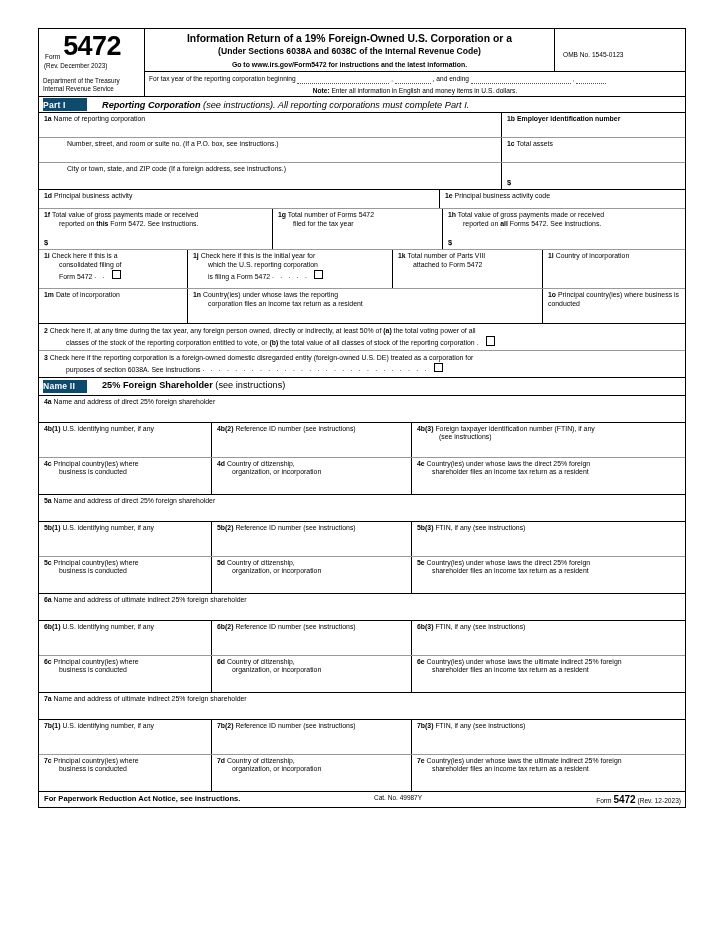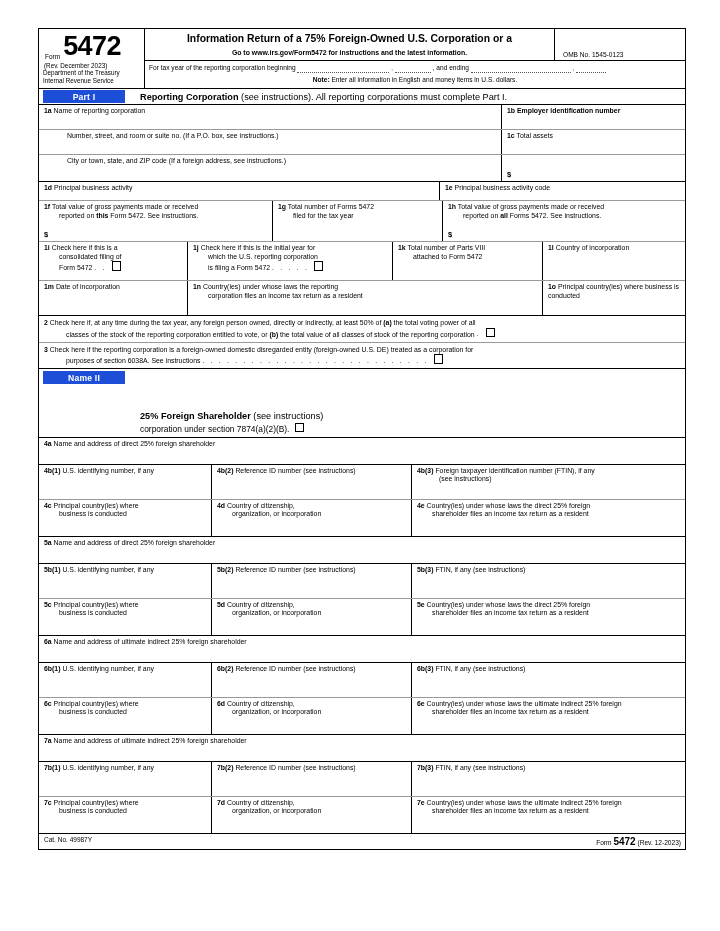--- a/index.html
+++ b/index.html
@@ -74,28 +74,28 @@
 
   
   .partbar{
     display:flex;align-items:center;
     border-top:1.6px solid #000;
     border-bottom:1.1px solid #000;
     padding:1px 0 1px 0;
     background:#fff;
   }
   .partbox{
-    background:#1d4ed8;color:#fff;font-weight:bold;font-size:8.6px;
-    padding:1.5px 0 1.5px 0;width:82px;text-align:center;margin-left:4px;
+    background:#0c4a6e;color:#fff;font-weight:bold;font-size:8.6px;
+    padding:1.5px 0 1.5px 0;width:44px;margin-left:4px;
     letter-spacing:0.2px;
   }
-  .parttext{font-size:9.2px;margin-left:15px;}
+  .parttext{font-size:9.2px;margin-left:15px;font-style:italic;}
   .parttext b{font-weight:bold;}
   .partbar.tall{align-items:flex-start;padding-top:2px;padding-bottom:2px;}
-  .part2block{margin-left:15px;font-size:8.4px;line-height:11.4px;margin-top:40px;}
+  .part2block{margin-left:15px;font-size:8.4px;line-height:11.4px;}
   .part2block .hd{font-size:9.2px;}
   .part2block .hd b{font-weight:bold;}
 
   
   .row{display:flex;border-top:0.9px solid #000;box-sizing:border-box;}
   .row.thick{border-top:1.5px solid #000;}
   .row.thin{border-top:0.7px solid #999;}
   .cell{box-sizing:border-box;padding:2px 4px 2px 5px;position:relative;}
   .cell.bl{border-left:0.9px solid #000;}
   .lbl{font-size:6.9px;line-height:8.6px;}
@@ -145,21 +145,22 @@
       <div class="rev">(Rev. December 2023)</div>
       <div class="mh-agency">
         <div>Department of the Treasury</div>
         <div>Internal Revenue Service</div>
       </div>
     </div>
 
     <div class="mh-mid">
       <div class="mh-midtop">
         <div class="mh-title">
-          <div class="t1">Information Return of a 75% Foreign-Owned U.S. Corporation or a</div>
+          <div class="t1">Information Return of a 19% Foreign-Owned U.S. Corporation or a</div>
+          <div class="t2">(Under Sections 6038A and 6038C of the Internal Revenue Code)</div>
           <div class="t3">Go to www.irs.gov/Form5472 for instructions and the latest information.</div>
         </div>
         <div class="mh-omb">OMB No. 1545-0123</div>
       </div>
 
       <div class="mh-taxyear">
         <span>For tax year of the reporting corporation beginning</span>
         <span class="dotted-fill" style="width:92px"></span>
         <span style="font-size:6px">,</span>
         <span class="dotted-fill" style="width:36px"></span>
@@ -333,24 +334,20 @@
     </div>
   </div>
 
   <div class="partbar tall">
     <div class="partbox">Name II</div>
     <div class="part2block">
       <div class="hd">
         <b>25% Foreign Shareholder</b>
         <span>(see instructions)</span>
       </div>
-      <div>
-        <span>corporation under section 7874(a)(2)(B).</span>
-        <span class="chk"></span>
-      </div>
     </div>
   </div>
 
   <div>
 
     <div>
       <div class="row" style="border-top:none;">
         <div class="cell" style="flex:1 1 auto;height:26px;">
           <div class="lbl"><span class="n">4a</span>
             <span>Name and address of direct 25% foreign shareholder</span></div>
@@ -532,20 +529,21 @@
               <span>Country(ies) under whose laws the ultimate indirect 25% foreign</span></span>
             <span style="display:block;padding-left:15px;">shareholder files an income tax return as a resident</span>
           </div>
         </div>
       </div>
     </div>
 
   </div>
 
   <div class="footer">
+    <div class="f-left">For Paperwork Reduction Act Notice, see instructions.</div>
     <div class="f-mid">Cat. No. 49987Y</div>
     <div class="f-right">
       <span>Form</span>
       <span class="big">5472</span>
       <span>(Rev. 12-2023)</span>
     </div>
   </div>
 
 </div>
 </div>

